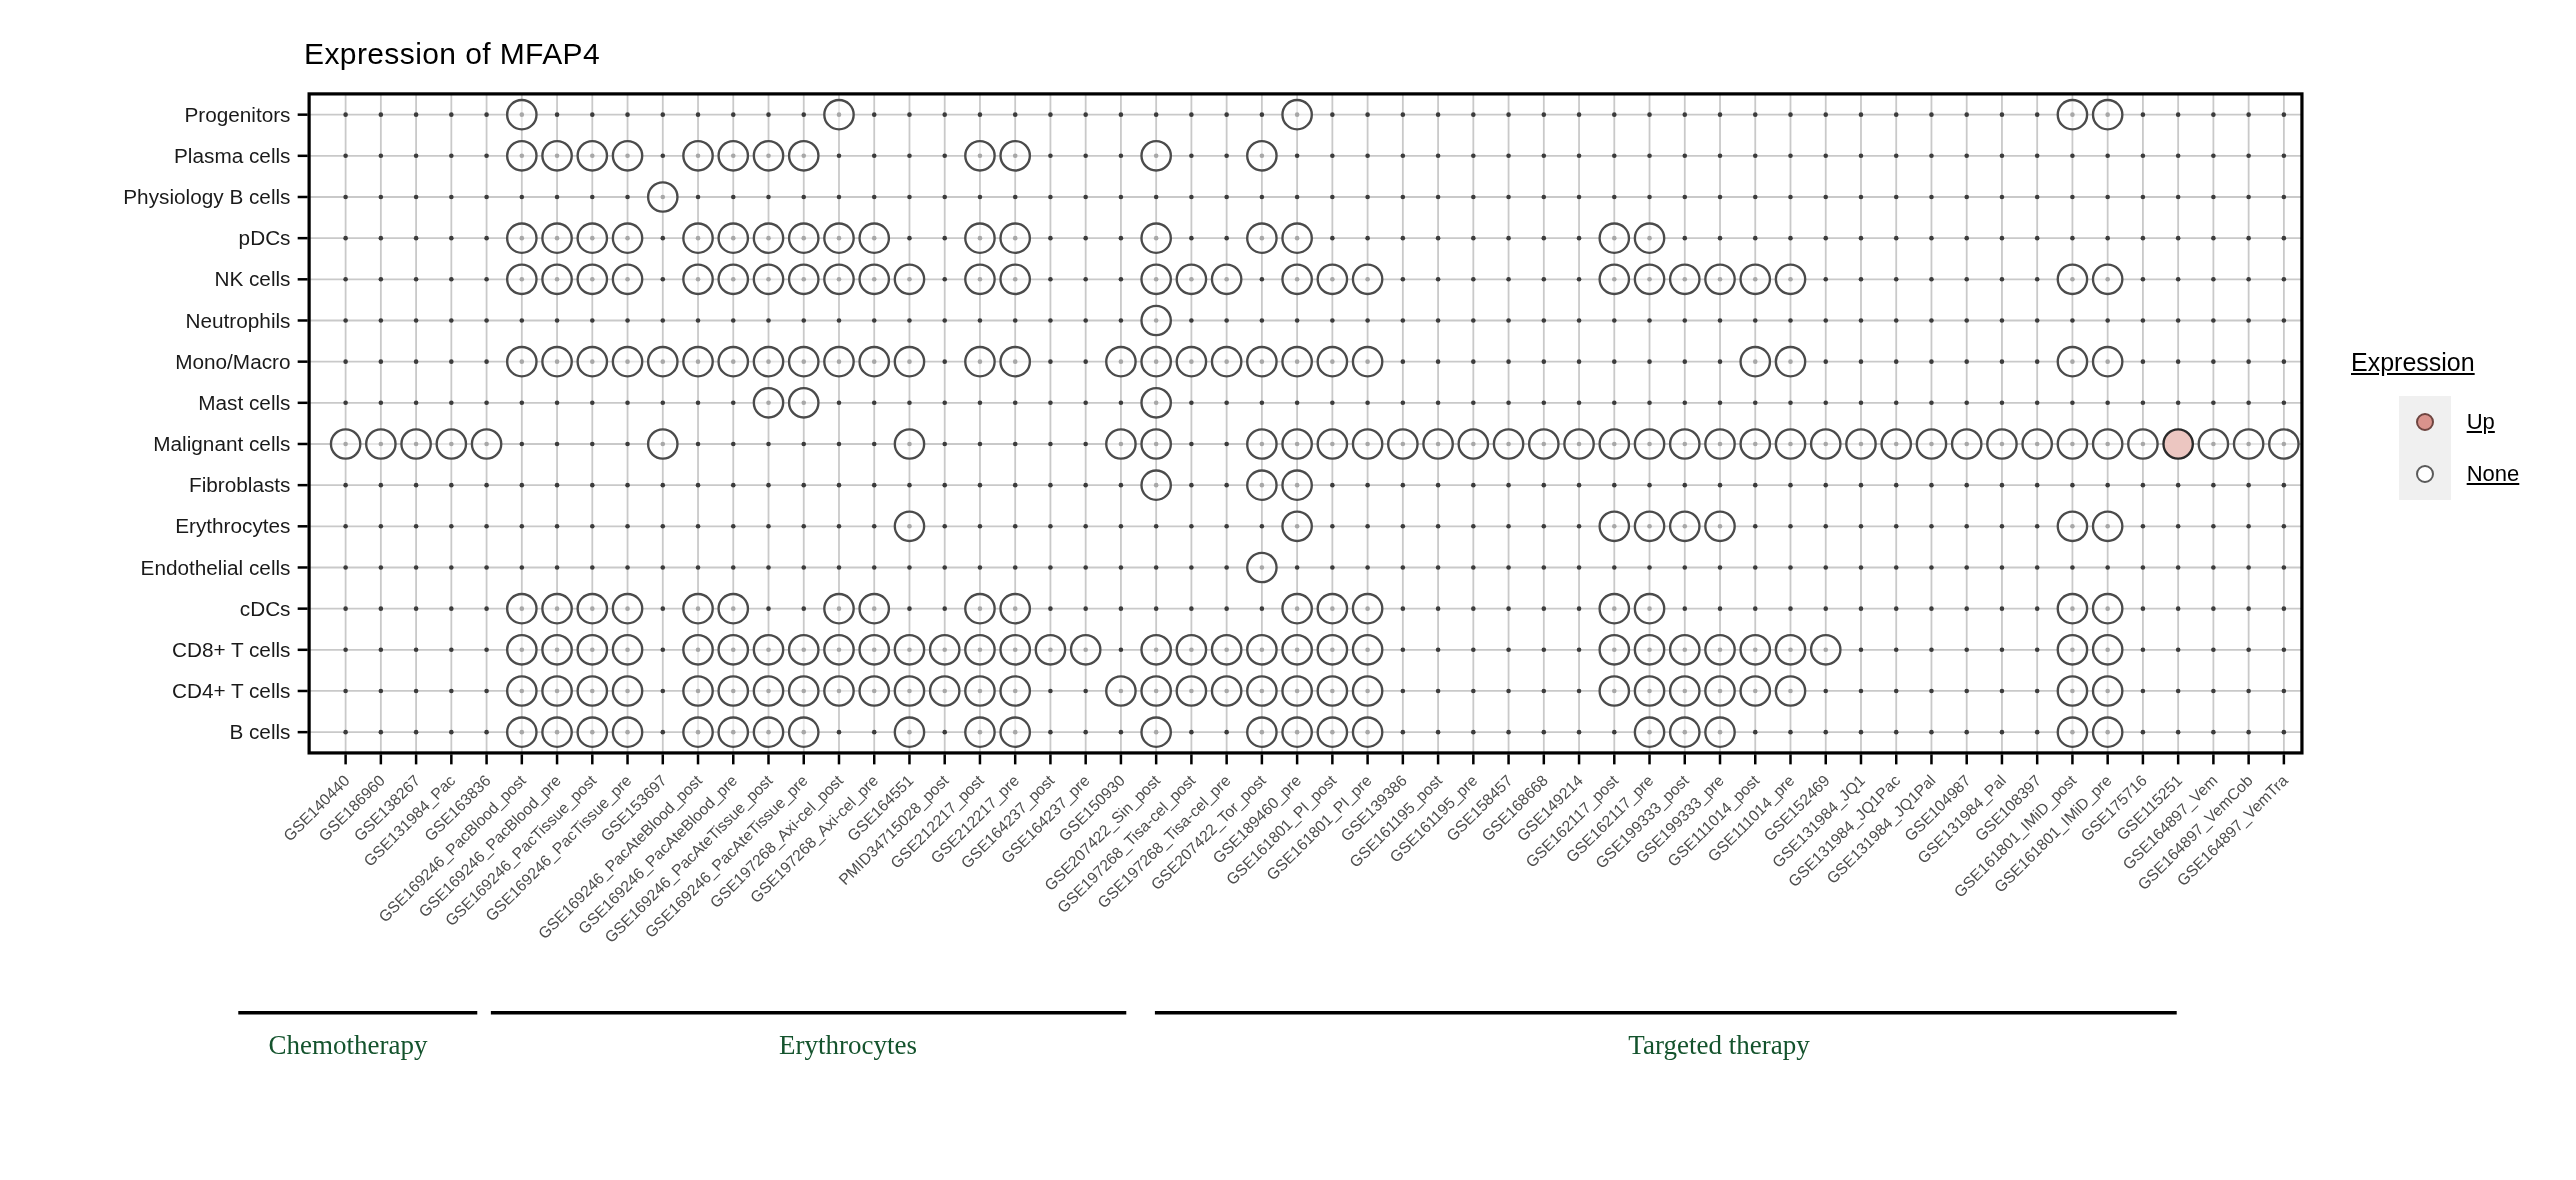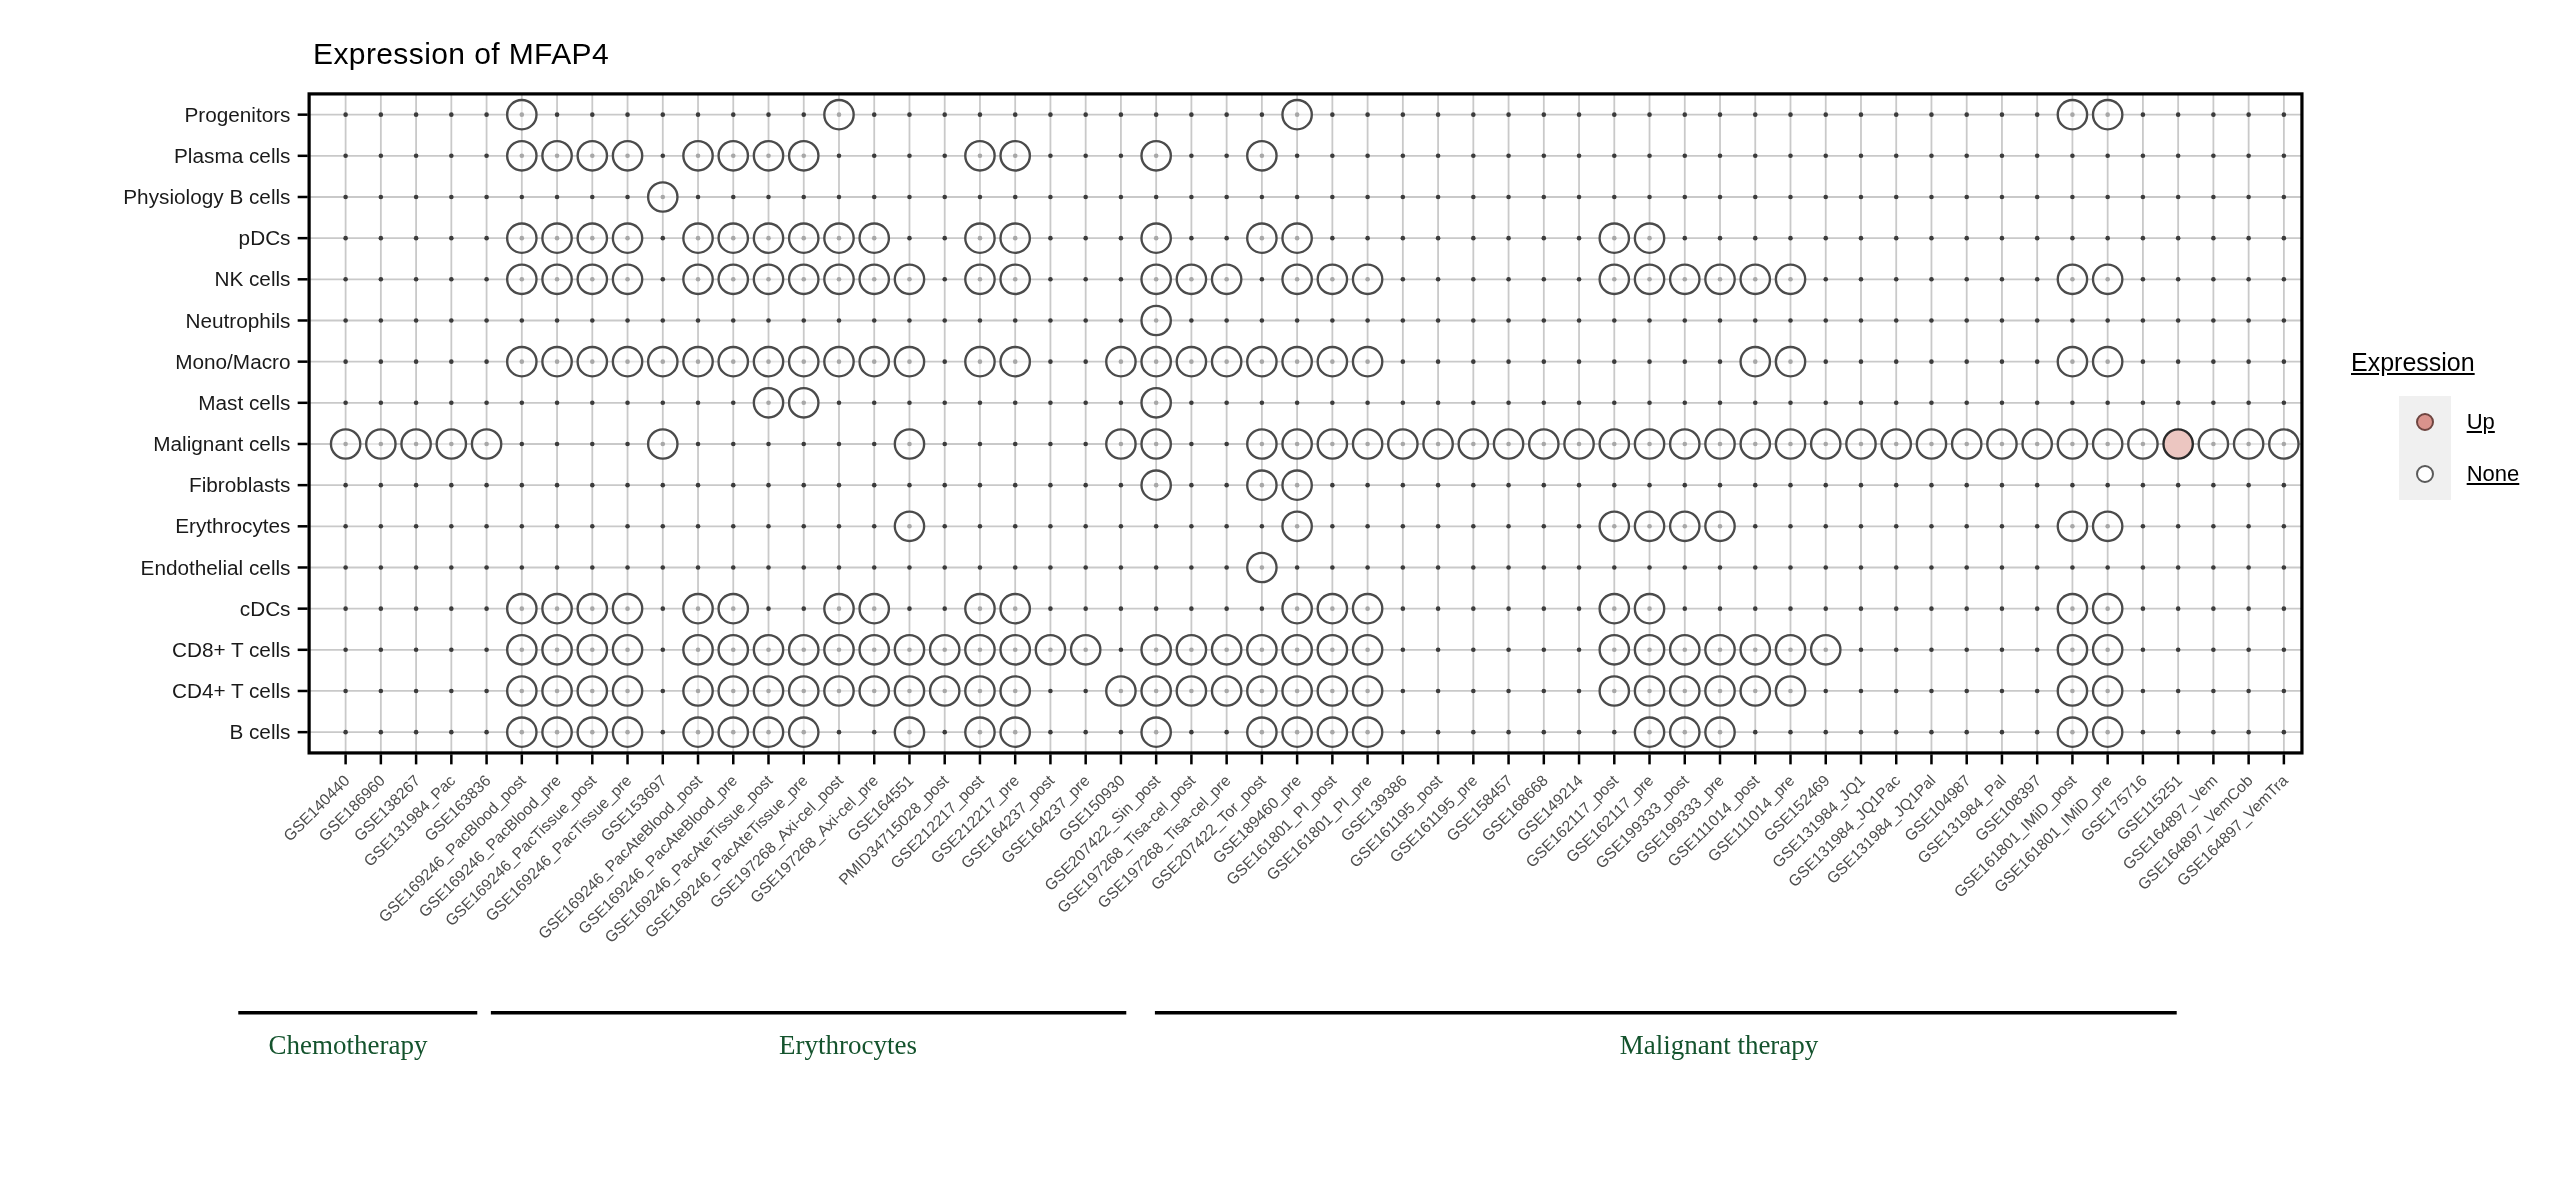--- a/index.html
+++ b/index.html
@@ -1,20 +1,20 @@
 <!DOCTYPE html>
 <html style="font-size:11.4px"><head>
 <meta charset="utf-8">
 <style>
   html,body{margin:0;padding:0;background:#ffffff;}
   body{width:2576px;height:1181px;position:relative;overflow:hidden;
        font-family:"Liberation Sans", sans-serif;}
   #stage{position:absolute;left:0;top:0;width:2576px;height:1181px;}
   svg{position:absolute;left:0;top:0;}
-  .page-title{position:absolute;left:313px;top:37px;font-size:30px;color:#000;
+  .page-title{position:absolute;left:304px;top:37px;font-size:30px;color:#000;
       font-weight:500;letter-spacing:0.4px;}
   .legend{position:absolute;left:2351px;top:348px;width:215px;text-decoration:underline;}
   .legend-title{font-size:25px;color:#000;margin-bottom:18.6px;}
   .legend-item{display:flex;align-items:center;height:52px;padding-left:48px;}
   .legend-key{width:52px;height:52px;background:#f0f0f0;display:flex;
       align-items:center;justify-content:center;flex:0 0 52px;}
   .dot{width:18px;height:18px;border-radius:50%;box-sizing:border-box;}
   .dot-up{background:#d9938c;border:2.1px solid #6e4540;}
   .dot-none{background:#ffffff;border:2.1px solid #5a5a5a;}
   .legend-label{font-size:22px;color:#000;margin-left:15.7px;}
@@ -1401,15 +1401,15 @@
     <div class="legend-item">
       <span class="legend-key">
         <span class="dot dot-none"></span>
       </span>
       <span class="legend-label">None</span>
     </div>
   </div>
 
   <div class="group-label" style="left:348px">Chemotherapy</div>
   <div class="group-label" style="left:848px">Erythrocytes</div>
-  <div class="group-label" style="left:1719px">Malignant therapy</div>
+  <div class="group-label" style="left:1719px">Targeted therapy</div>
 </div>
 
 
 </body></html>

